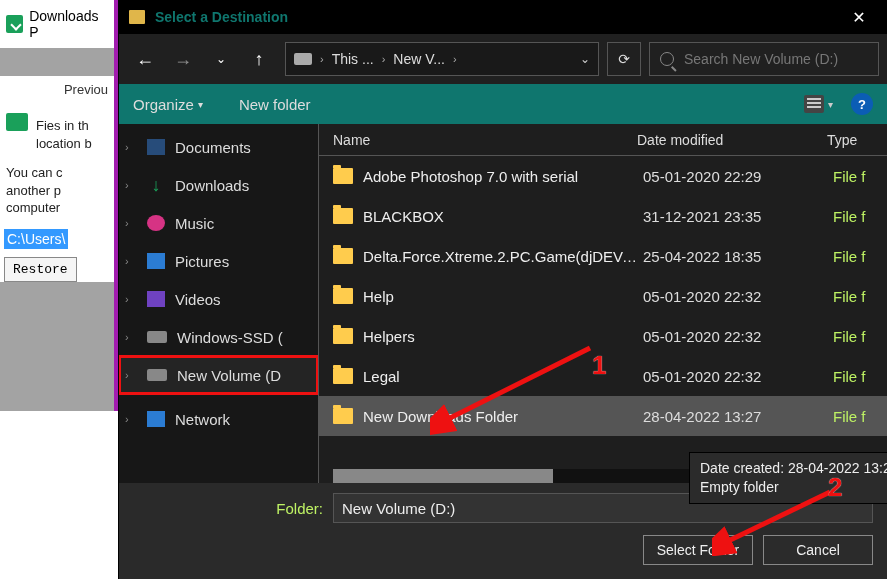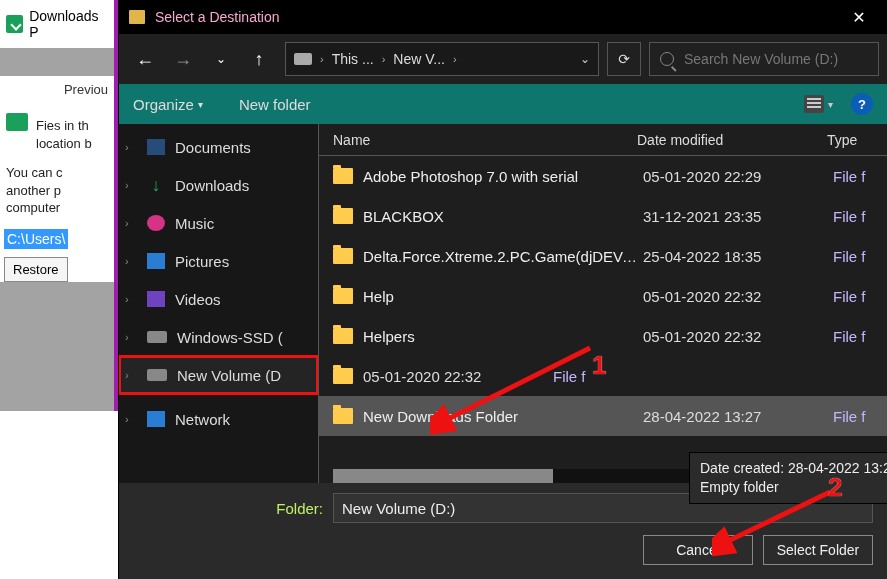--- a/index.html
+++ b/index.html
@@ -10,27 +10,27 @@
   .bgwin-title { background: #fff; padding: 8px 6px; display: flex; align-items: center; gap: 6px; }
   .bgwin-title .ico { width: 18px; height: 18px; background: #1aa05a; border-radius: 2px; position: relative; }
   .bgwin-title .ico::after { content:""; position:absolute; top:6px; left:6px; width:6px; height:6px; border-left:2px solid #fff; border-bottom:2px solid #fff; transform: rotate(-45deg);}
   .bgwin-tabs { background: #fff; margin-top: 28px; }
   .bgwin-tabs div { padding: 6px 6px; text-align: right; color: #333; font-size: 13px; }
   .bgwin-body { background: #fff; padding: 6px 0 0 4px; }
   .bgwin-row { display:flex; gap:6px; align-items:flex-start; padding:4px 2px;}
   .bgwin-row .fico { width:22px; height:18px; background:#1aa05a; border-radius:2px; flex:0 0 auto;}
   .bgwin-text { font-size: 13px; color: #222; padding: 4px 2px; line-height: 1.35;}
   .bgwin-sel { background: #3399ff; color: #fff; padding: 2px 3px; display:inline-block;}
-  .bgwin-btn { margin-top:8px; padding:4px 8px; border:1px solid #888; background:#f5f5f5; font-size:13px;}
+  .bgwin-btn { margin-top:8px; padding:4px 8px; border:1px solid #888; background:#f5f5f5; font-size:13px;font-family:Liberation Mono, monospace;}
 
   
   .dialog { position: absolute; left: 118px; top: 0; right: 0; bottom: 0; background: #1e1e1e; color: #e6e6e6; display: flex; flex-direction: column; border-left: 1px solid #000;}
   .titlebar { height: 34px; display:flex; align-items:center; padding: 0 6px 0 10px; gap:10px; background:#000;}
   .titlebar .ticon { width:16px; height:14px; background:#e0b64a; border-radius:1px; position:relative;}
-  .titlebar .title { flex:1; font-size: 14px; color:#f9a8d4;}
+  .titlebar .title { flex:1; font-size: 14px; color:#0f766e;font-weight:bold;}
   .titlebar .close { width:44px; height:30px; display:flex; align-items:center; justify-content:center; color:#fff; font-size:16px;}
 
   .navrow { height: 50px; display:flex; align-items:center; gap:8px; padding: 0 8px; background:#202020;}
   .navbtns { display:flex; align-items:center; gap:18px; padding:0 8px;}
   .navbtn { width:20px; height:20px; display:flex; align-items:center; justify-content:center; color:#fff; font-size:18px; cursor:pointer;}
   .pathbox { flex:1; display:flex; align-items:center; height:34px; border:1px solid #555; padding:0 8px; gap:8px; background:#191919;}
   .pathdrive { width:18px; height:12px; background:#aaa; border-radius:2px;}
   .pathseg { color:#ddd; font-size:14px; white-space:nowrap;}
   .pathchev { color:#aaa; font-size:11px;}
   .pathspacer { flex:1; }
@@ -67,21 +67,21 @@
   .ch-name { flex:0 0 304px;}
   .ch-date { flex:0 0 190px;}
   .ch-type { flex:1;}
   .rows { flex:1; overflow:hidden;}
   .row { display:flex; align-items:center; height:40px; padding-left:14px; color:#eee; font-size:15px;}
   .row.selected { background:#555;}
   .row .fico { width:20px; height:16px; background:#ffcc4d; border-radius:1px; margin-right:10px; flex:0 0 auto; position:relative;}
   .row .fico::before{content:""; position:absolute; top:-3px; left:0; width:8px; height:3px; background:#ffcc4d; border-radius:1px 1px 0 0;}
   .row .rn { flex:0 0 280px; white-space:nowrap; overflow:hidden; text-overflow:ellipsis;}
   .row .rd { flex:0 0 190px; color:#ddd;}
-  .row .rt { flex:1; color:#c4b5fd; white-space:nowrap;}
+  .row .rt { flex:1; color:#bef264; white-space:nowrap;}
 
   .scrollstub { height:14px; margin:6px 14px 0 14px; background:#111; position:relative;}
   .scrollstub .thumb { position:absolute; left:0; top:0; height:100%; width:220px; background:#888;}
 
   .tooltip { position:absolute; left:570px; top:452px; background:#2b2b2b; border:1px solid #000; padding:6px 10px; color:#eee; font-size:14px; line-height:1.35; white-space:nowrap; z-index:5;}
 
   
   .anno { position:absolute; pointer-events:none; z-index:10;}
   .num { color:#e11; font-weight:bold; font-size:26px; text-shadow:0 0 1px #fff;}
   .arrow-svg { position:absolute; }
@@ -252,20 +252,21 @@
             <div class="rt">File f</div>
           </div>
           <div class="row">
             <div class="fico"></div>
             <div class="rn">Helpers</div>
             <div class="rd">05-01-2020 22:32</div>
             <div class="rt">File f</div>
           </div>
           <div class="row">
             <div class="fico"></div>
+            <div class="rn">Legal</div>
             <div class="rd">05-01-2020 22:32</div>
             <div class="rt">File f</div>
           </div>
           <div class="row selected">
             <div class="fico"></div>
             <div class="rn">New Downloads Folder</div>
             <div class="rd">28-04-2022 13:27</div>
             <div class="rt">File f</div>
           </div>
         </div>
@@ -274,22 +275,22 @@
         </div>
     </div>
   </div>
 
   <div class="footer">
     <div class="folderrow">
       <div class="folderlbl">Folder:</div>
       <input class="folderinput" value="New Volume (D:)" style="">
     </div>
     <div class="btnrow">
+      <div class="btn">Select Folder</div>
       <div class="btn">Cancel</div>
-      <div class="btn">Select Folder</div>
     </div>
   </div>
 
   <div class="tooltip">
     <div>Date created: 28-04-2022 13:27</div>
     <div>Empty folder</div>
   </div>
 </div>
 
 <svg class="anno arrow-svg" style="left:430px; top:338px;" width="170" height="100">

